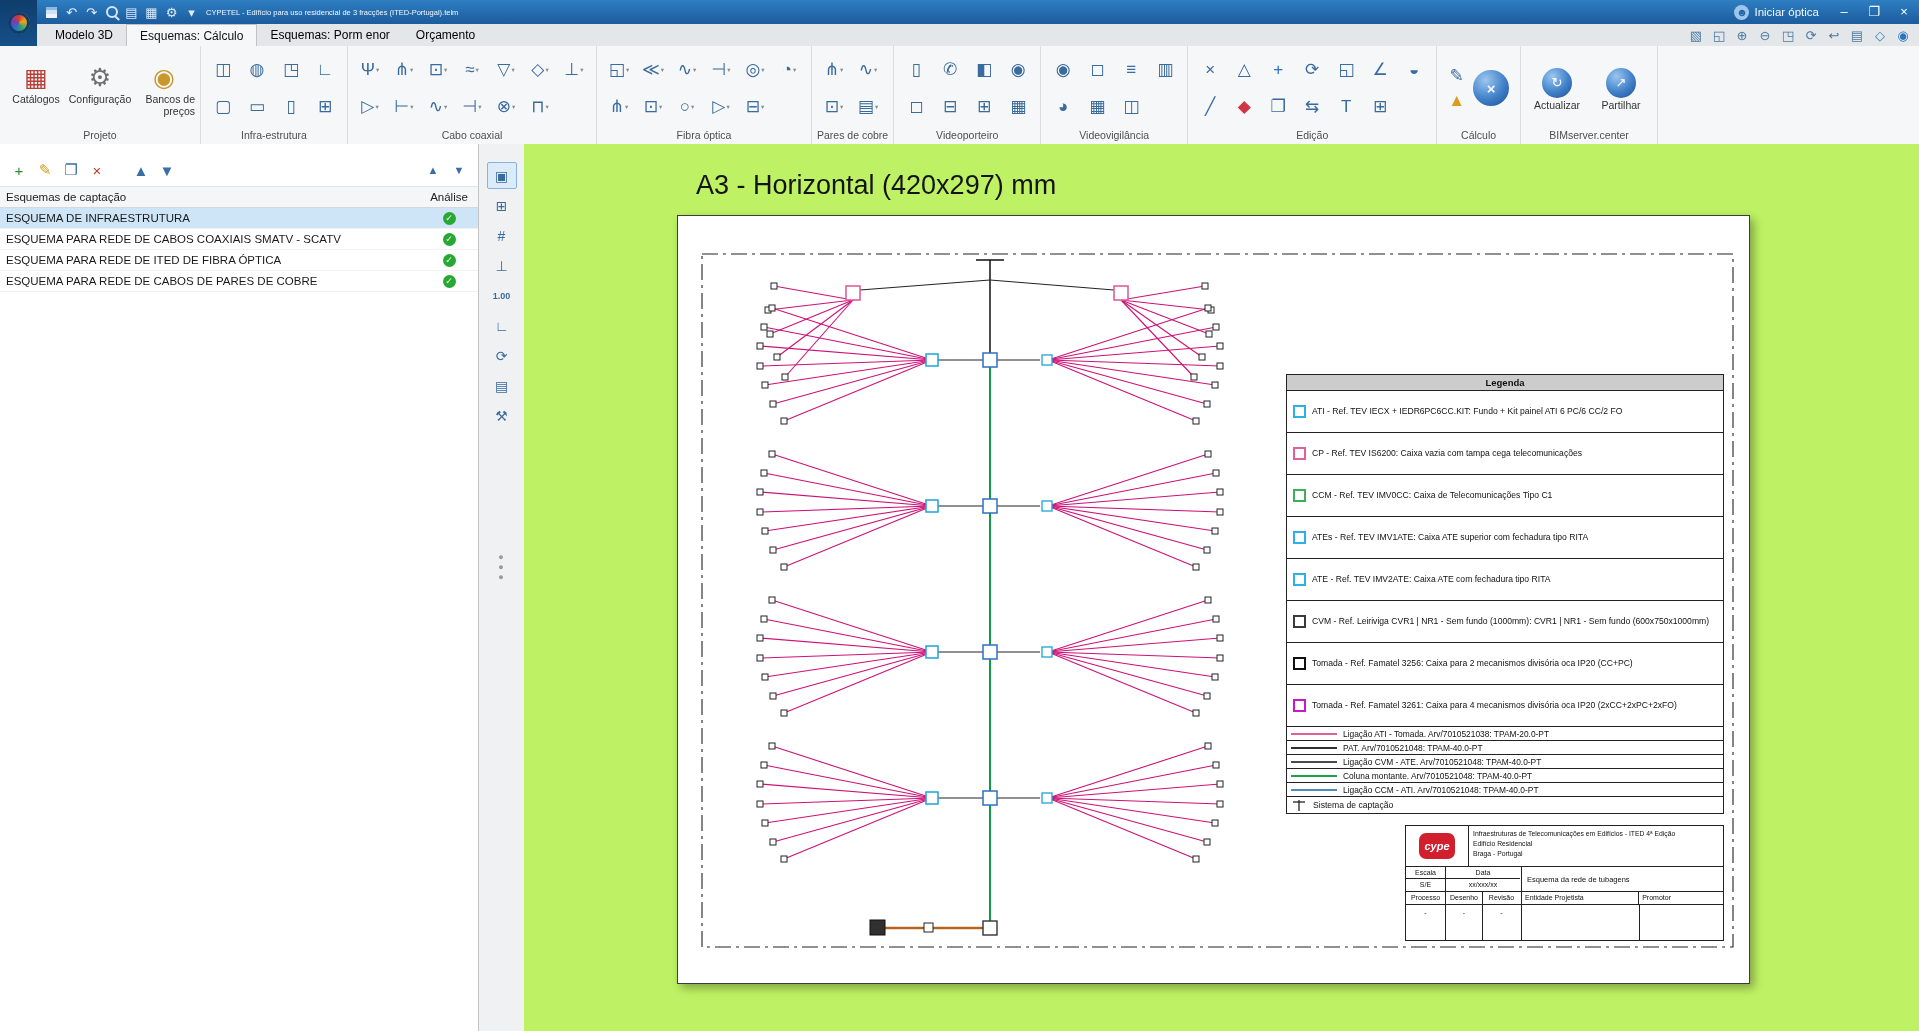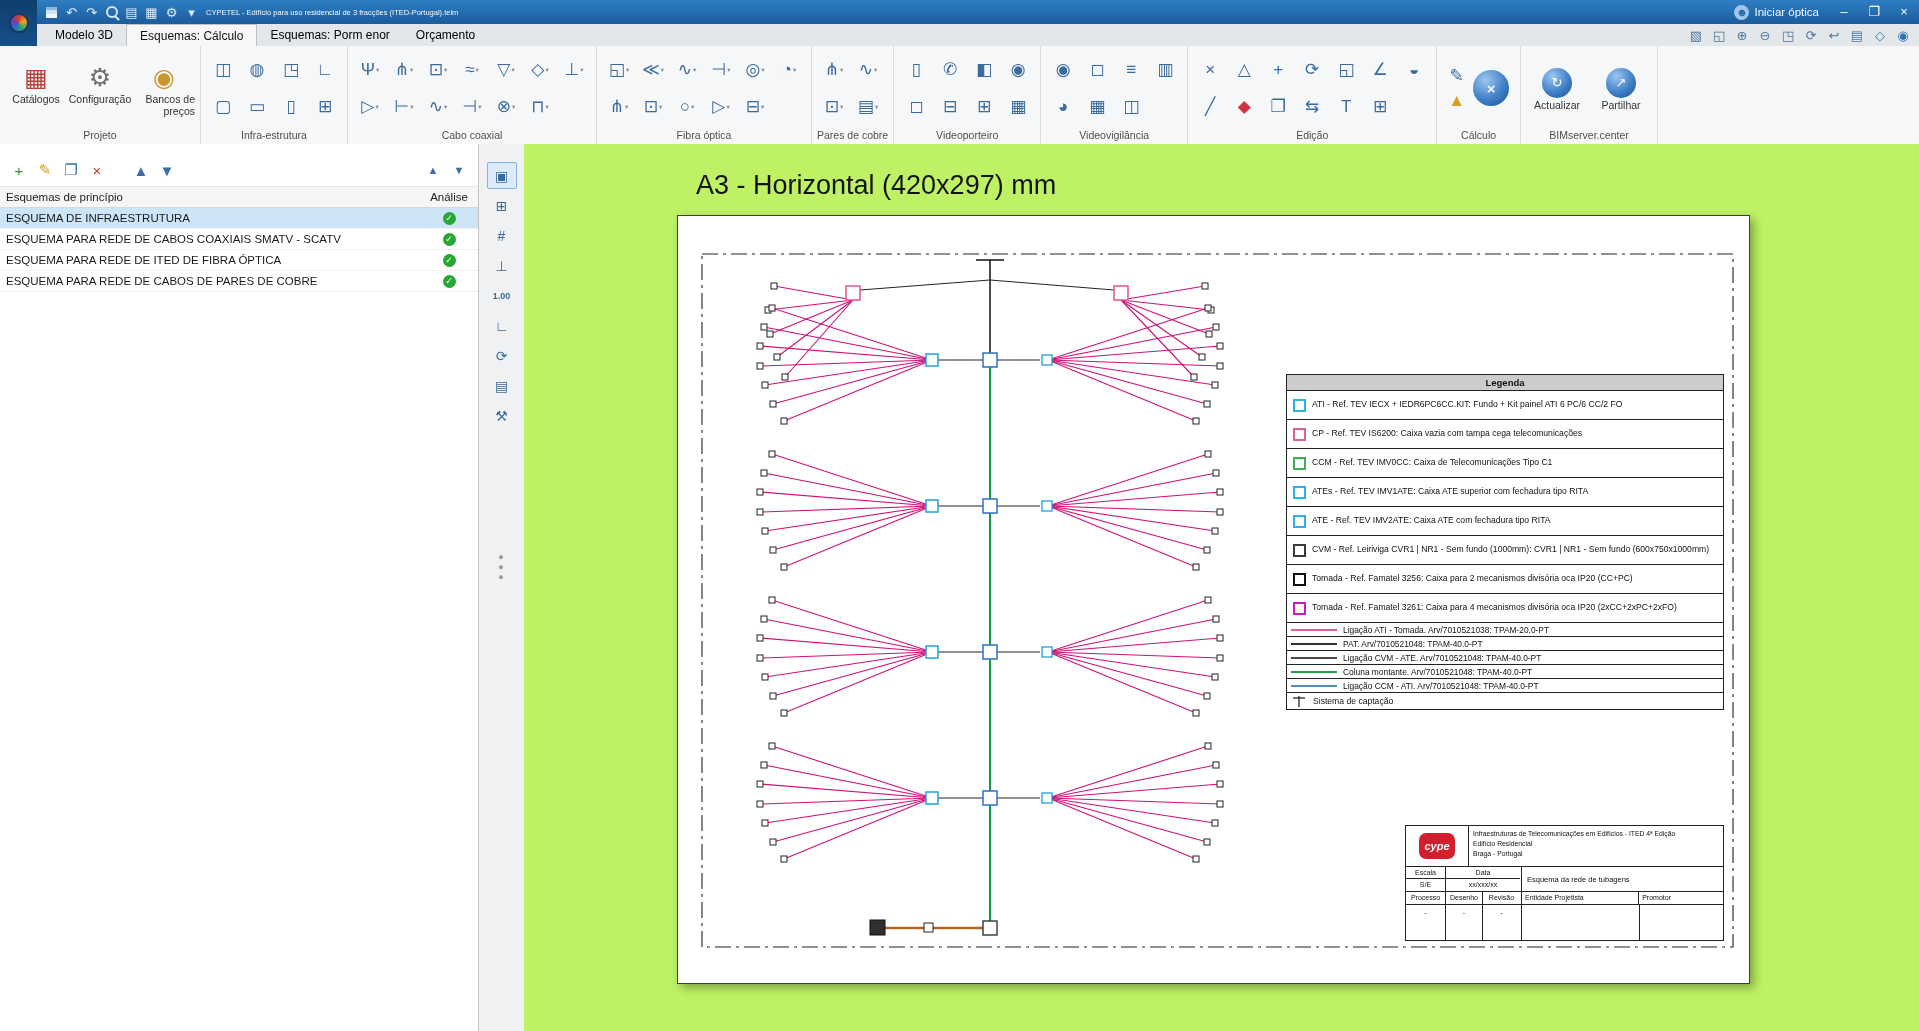--- a/index.html
+++ b/index.html
@@ -97,21 +97,21 @@
   .canvas{position:absolute;left:524px;top:144px;right:0;bottom:0;background:#bef264;overflow:hidden}
   .sheet-label{position:absolute;left:172px;top:26px;font-size:27px;color:#141414}
   .page{position:absolute;left:153px;top:71px;width:1071px;height:767px;background:#fff;
     border:1px solid #3c3c3c;box-shadow:4px 4px 9px rgba(0,0,0,.33)}
   .schematic{position:absolute;left:0;top:0;width:1071px;height:767px}
   
   .legend{position:absolute;left:608px;top:158px;width:438px;background:#fff;
     border:1px solid #222;font-size:9px;color:#111;box-sizing:border-box}
   .leg-title{height:15px;background:#cccccc;border-bottom:1px solid #222;text-align:center;
     font-size:9.5px;line-height:15px;font-weight:bold}
-  .leg-row{height:29px;border-bottom:1px solid #222;display:flex;align-items:center;gap:6px;
+  .leg-row{height:42px;border-bottom:1px solid #222;display:flex;align-items:center;gap:6px;
     padding:0 4px;box-sizing:border-box}
   .leg-sym{width:13px;height:13px;border:2px solid var(--c,#333);flex:none;margin-left:2px;box-sizing:border-box}
   .leg-text{font-size:8.6px;line-height:1.08}
   .leg-line-row{height:14px;border-bottom:1px solid #222;display:flex;align-items:center;gap:6px;
     padding:0 4px;font-size:8.4px;box-sizing:border-box}
   .leg-line{width:46px;height:2px;background:var(--c,#333);flex:none}
   .leg-cap-row{height:16px;display:flex;align-items:center;gap:6px;padding:0 4px;font-size:8.6px}
   
   .titleblock{position:absolute;left:727px;top:609px;width:319px;height:116px;background:#fff;
     border:1px solid #222;font-size:7px;color:#111;display:flex;flex-direction:column;box-sizing:border-box}
@@ -539,21 +539,21 @@
           <span class="picon" data-name="move-down-button" style="--c: #3a6ea5;">▼</span>
         </div>
       <div class="sp"></div>
       <div class="ptool-right">
 
       <span class="picon" data-name="panel-prev-button">▲</span>
           <span class="picon" data-name="panel-next-button">▼</span>
         </div>
     </div>
     <div class="pheader" data-name="schemas-list-header">
-      <span class="ph-label" data-name="schemas-header-label">Esquemas de princípio</span>
+      <span class="ph-label" data-name="schemas-header-label">Esquemas de captação</span>
       <span class="ph-analysis" data-name="analysis-column-header">Análise</span>
     </div>
     <div class="lrows" data-name="schemas-list">
 
     <div class="lrow" data-name="schema-list-item" data-state="selected">
         <span class="lrow-label">ESQUEMA DE INFRAESTRUTURA</span>
         <span class="lrow-check">
             <span class="badge" data-name="analysis-ok-icon">✓</span>
           </span>
       </div>

